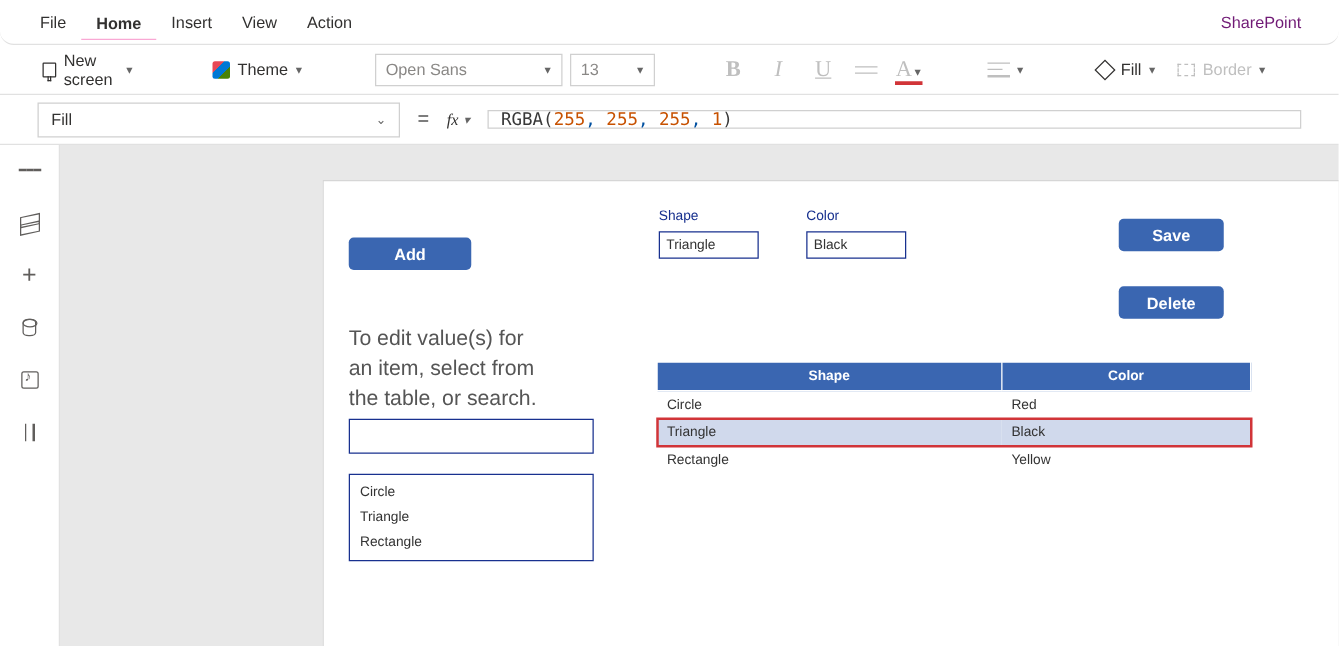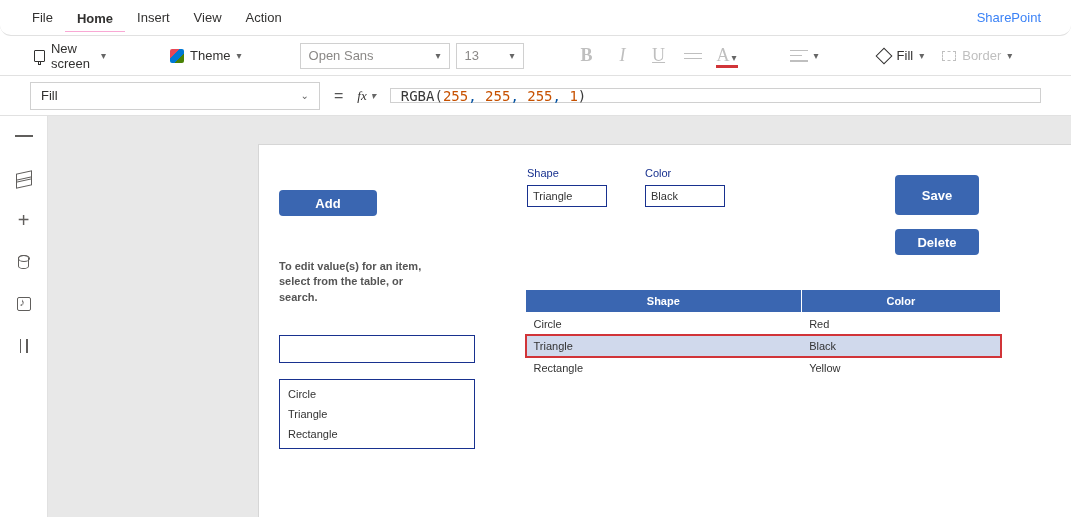--- a/index.html
+++ b/index.html
@@ -2,21 +2,21 @@
 <html><head>
 <meta charset="utf-8">
 <style>
   * { box-sizing: border-box; margin: 0; padding: 0; }
   body { font-family: "Segoe UI", -apple-system, sans-serif; font-size: 13px; color: #323130; background: #fff; width: 1071px; height: 517px; overflow: hidden; position: relative; }
 
   
   .menubar { display: flex; align-items: center; height: 36px; padding: 0 20px; border-bottom: 1px solid #e1e1e1; border-radius: 11px; }
   .menubar .menu-item { padding: 8px 12px; cursor: pointer; }
   .menubar .menu-item.active { font-weight: 600; border-bottom: 1px solid #f9a8d4; padding-bottom: 5px; }
-  .menubar .brand { margin-left: auto; padding-right: 10px; color: #3b82f6; }
+  .menubar .brand { margin-left: auto; padding-right: 10px; color: #701a75; }
 
   
   .ribbon { display: flex; align-items: center; height: 40px; padding: 0 18px; border-bottom: 1px solid #e1e1e1; gap: 16px; }
   .ribbon-group { display: flex; align-items: center; gap: 6px; padding: 0 10px; height: 100%; }
   .ribbon-sep { width: 1px; height: 24px; background: #e1e1e1; }
   .ribbon-btn { display: flex; align-items: center; gap: 6px; padding: 4px 6px; cursor: pointer; color: #323130; }
   .ribbon-btn.disabled { color: #bfbfbf; }
   .ribbon-select { height: 26px; border: 1px solid #d0d0d0; background: #fff; padding: 0 8px; display: flex; align-items: center; justify-content: space-between; color: #8a8886; }
   .ribbon-select .chev { margin-left: 8px; }
   .chev { font-size: 10px; color: #666; }
@@ -63,30 +63,30 @@
   .adv { width: 14px; height: 14px; position: relative; }
   .adv::before, .adv::after { content: ""; position: absolute; width: 1.5px; height: 14px; background: #605e5c; }
   .adv::before { left: 3px; } .adv::after { right: 3px; }
 
   .canvas-area { flex: 1; background: #e8e8e8; position: relative; overflow: hidden; }
   .canvas { position: absolute; left: 210px; top: 28px; width: 880px; height: 420px; background: #fff; border: 1px solid #d6d6d6; }
 
   
   .app-btn { background: #3a66b1; color: #fff; border: none; border-radius: 4px; font-size: 13px; font-weight: 600; display: flex; align-items: center; justify-content: center; cursor: pointer; }
   .add-btn { position: absolute; left: 20px; top: 45px; width: 98px; height: 26px; }
-  .save-btn { position: absolute; left: 636px; top: 30px; width: 84px; height: 40px; }
+  .save-btn { position: absolute; left: 636px; top: 30px; width: 84px; height: 26px; }
   .delete-btn { position: absolute; left: 636px; top: 84px; width: 84px; height: 26px; }
 
   .field-group { position: absolute; top: 22px; }
   .field-group.shape { left: 268px; }
   .field-group.color { left: 386px; }
   .field-label { color: #18318f; font-size: 11px; margin-bottom: 6px; display: block; }
   .field-input { width: 80px; height: 22px; border: 1.5px solid #18318f; padding: 0 5px; font-size: 11px; color: #333; }
 
-  .hint { position: absolute; left: 20px; top: 114px; font-size: 11px; color: #555; line-height: 1.4; width: 160px; font-weight: bold; }
+  .hint { position: absolute; left: 20px; top: 114px; font-size: 17px; color: #555; line-height: 1.4; width: 160px; }
 
   .search-box { position: absolute; left: 20px; top: 190px; width: 196px; height: 28px; border: 1.5px solid #18318f; background: #fff; }
   .list-box { position: absolute; left: 20px; top: 234px; width: 196px; border: 1.5px solid #18318f; background: #fff; padding: 4px 0; }
   .list-box .item { padding: 4px 8px; font-size: 11px; color: #333; cursor: pointer; }
 
   .tbl { position: absolute; left: 266px; top: 144px; width: 476px; border-collapse: collapse; font-size: 11px; }
   .tbl th { background: #3a66b1; color: #fff; font-weight: 600; padding: 5px 8px; text-align: center; border: 1px solid #fff; }
   .tbl td { padding: 5px 8px; color: #333; }
   .tbl tr.sel td { background: #d0d9ec; }
   .tbl tr.sel { outline: 2px solid #d13438; outline-offset: -1px; }

